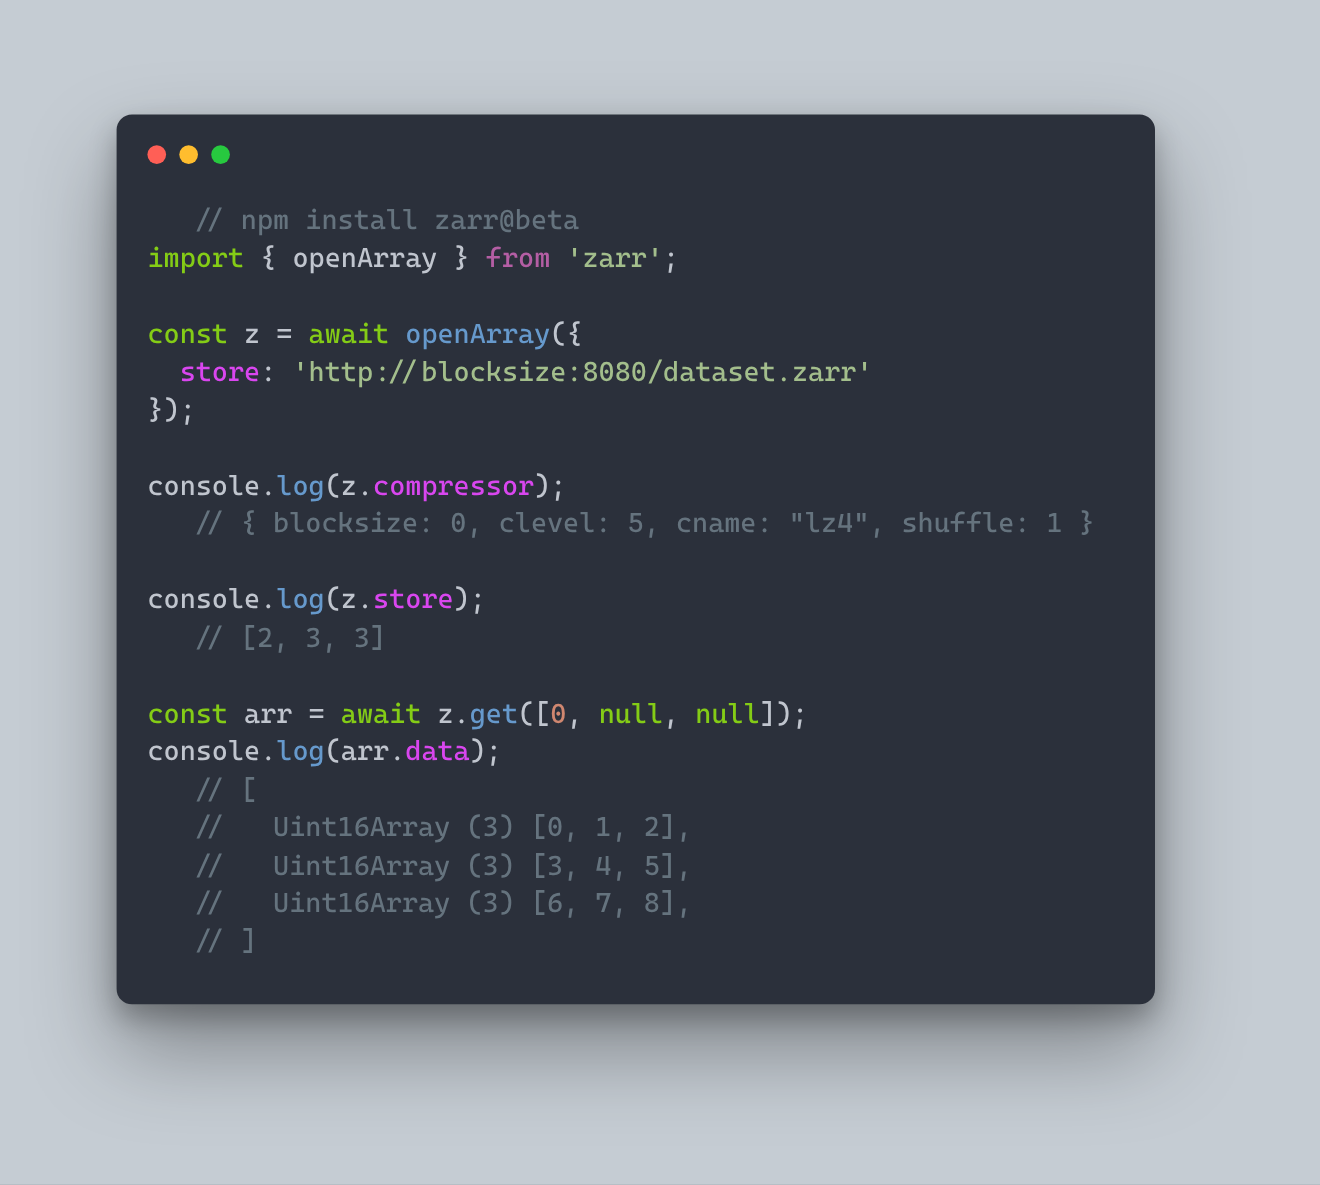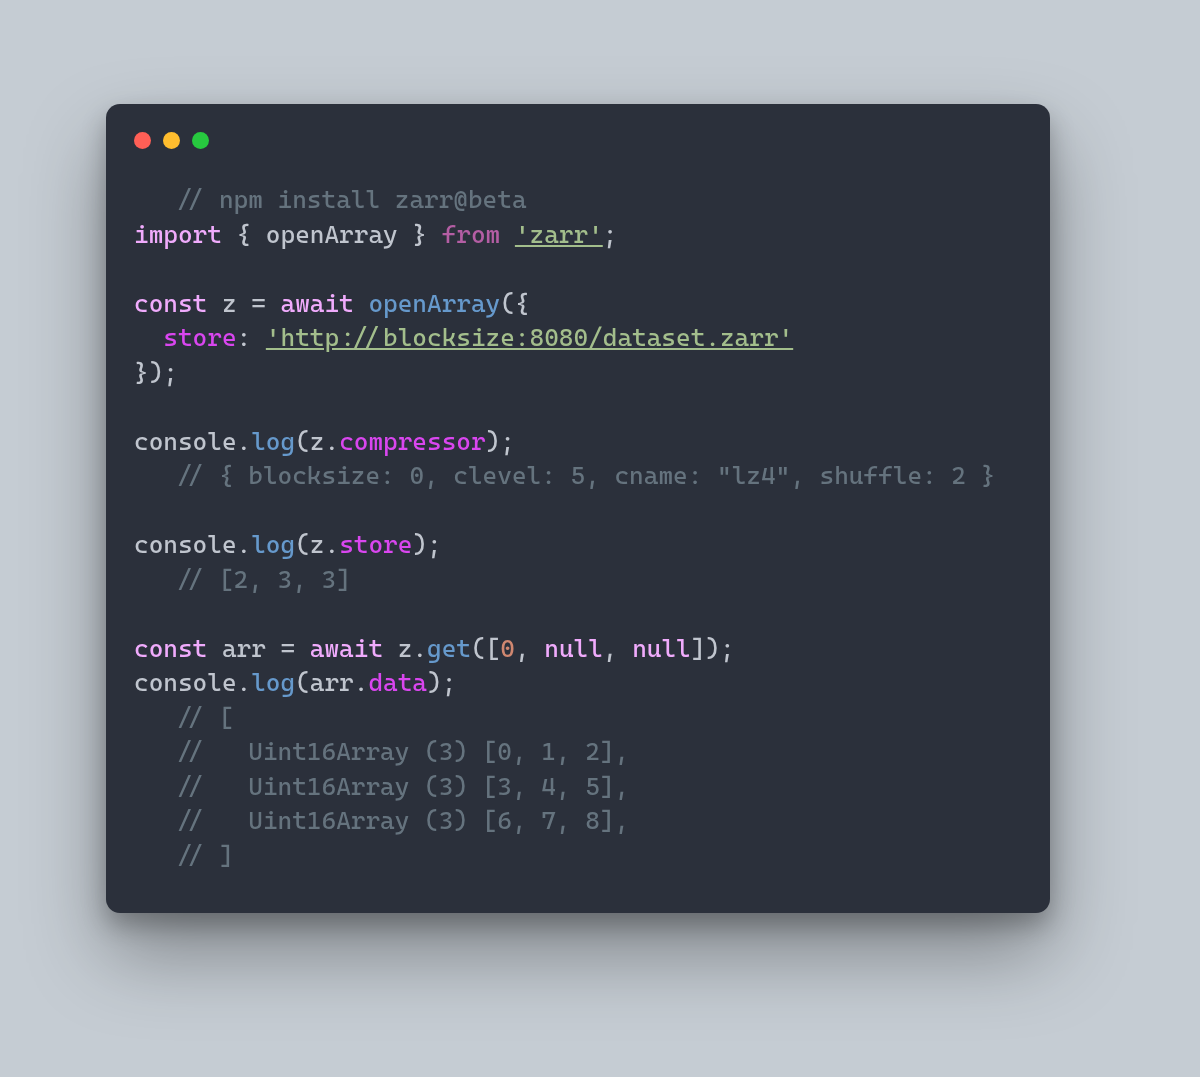--- a/index.html
+++ b/index.html
@@ -44,27 +44,27 @@
     margin: 0;
     font-size: 25px;
     line-height: 34.5px;
     white-space: pre;
     font-family: inherit;
     color: #c0c5ce;
   }
   pre.code span { white-space: pre; }
 
   .c-comment { color: #65737e; margin-left: 41px; }
-  .c-keyword { color: #f0abfc; }   
+  .c-keyword { color: #84cc16; }   
   .c-punct   { color: #c0c5ce; }
   .c-brace   { color: #c0c5ce; }
   .c-ident   { color: #c0c5ce; }
   .c-func    { color: #6699cc; }   
   .c-number  { color: #d08770; }
-  .c-string  { color: #a3be8c; text-decoration: underline; }
+  .c-string  { color: #a3be8c; }
   .c-prop    { color: #d946ef; }   
   .c-from    { color: #b45ea4; }
 </style>
 </head>
 <body>
 
 <div class="stage">
   <div class="window">
     <div class="traffic">
       <div class="dot red"></div>
@@ -73,21 +73,21 @@
     </div>
 
 <pre class="code"><span class="c-comment">// npm install zarr@beta</span>
 <span class="c-keyword">import</span><span class="c-brace"> { </span><span class="c-ident">openArray</span><span class="c-brace"> } </span><span class="c-from">from</span><span> </span><span class="c-string">'zarr'</span><span class="c-punct">;</span>
 
 <span class="c-keyword">const</span><span> </span><span class="c-ident">z</span><span class="c-punct"> = </span><span class="c-keyword">await</span><span> </span><span class="c-func">openArray</span><span class="c-punct">({</span>
 <span>  </span><span class="c-prop">store</span><span class="c-punct">: </span><span class="c-string">'http://blocksize:8080/dataset.zarr'</span>
 <span class="c-punct">});</span>
 
 <span class="c-ident">console</span><span class="c-punct">.</span><span class="c-func">log</span><span class="c-punct">(</span><span class="c-ident">z</span><span class="c-punct">.</span><span class="c-prop">compressor</span><span class="c-punct">);</span>
-<span class="c-comment">// { blocksize: 0, clevel: 5, cname: "lz4", shuffle: 2 }</span>
+<span class="c-comment">// { blocksize: 0, clevel: 5, cname: "lz4", shuffle: 1 }</span>
 
 <span class="c-ident">console</span><span class="c-punct">.</span><span class="c-func">log</span><span class="c-punct">(</span><span class="c-ident">z</span><span class="c-punct">.</span><span class="c-prop">store</span><span class="c-punct">);</span>
 <span class="c-comment">// [2, 3, 3]</span>
 
 <span class="c-keyword">const</span><span> </span><span class="c-ident">arr</span><span class="c-punct"> = </span><span class="c-keyword">await</span><span> </span><span class="c-ident">z</span><span class="c-punct">.</span><span class="c-func">get</span><span class="c-punct">([</span><span class="c-number">0</span><span class="c-punct">, </span><span class="c-keyword">null</span><span class="c-punct">, </span><span class="c-keyword">null</span><span class="c-punct">]);</span>
 <span class="c-ident">console</span><span class="c-punct">.</span><span class="c-func">log</span><span class="c-punct">(</span><span class="c-ident">arr</span><span class="c-punct">.</span><span class="c-prop">data</span><span class="c-punct">);</span>
 <span class="c-comment">// [</span>
 <span class="c-comment">//   Uint16Array (3) [0, 1, 2],</span>
 <span class="c-comment">//   Uint16Array (3) [3, 4, 5],</span>
 <span class="c-comment">//   Uint16Array (3) [6, 7, 8],</span>

